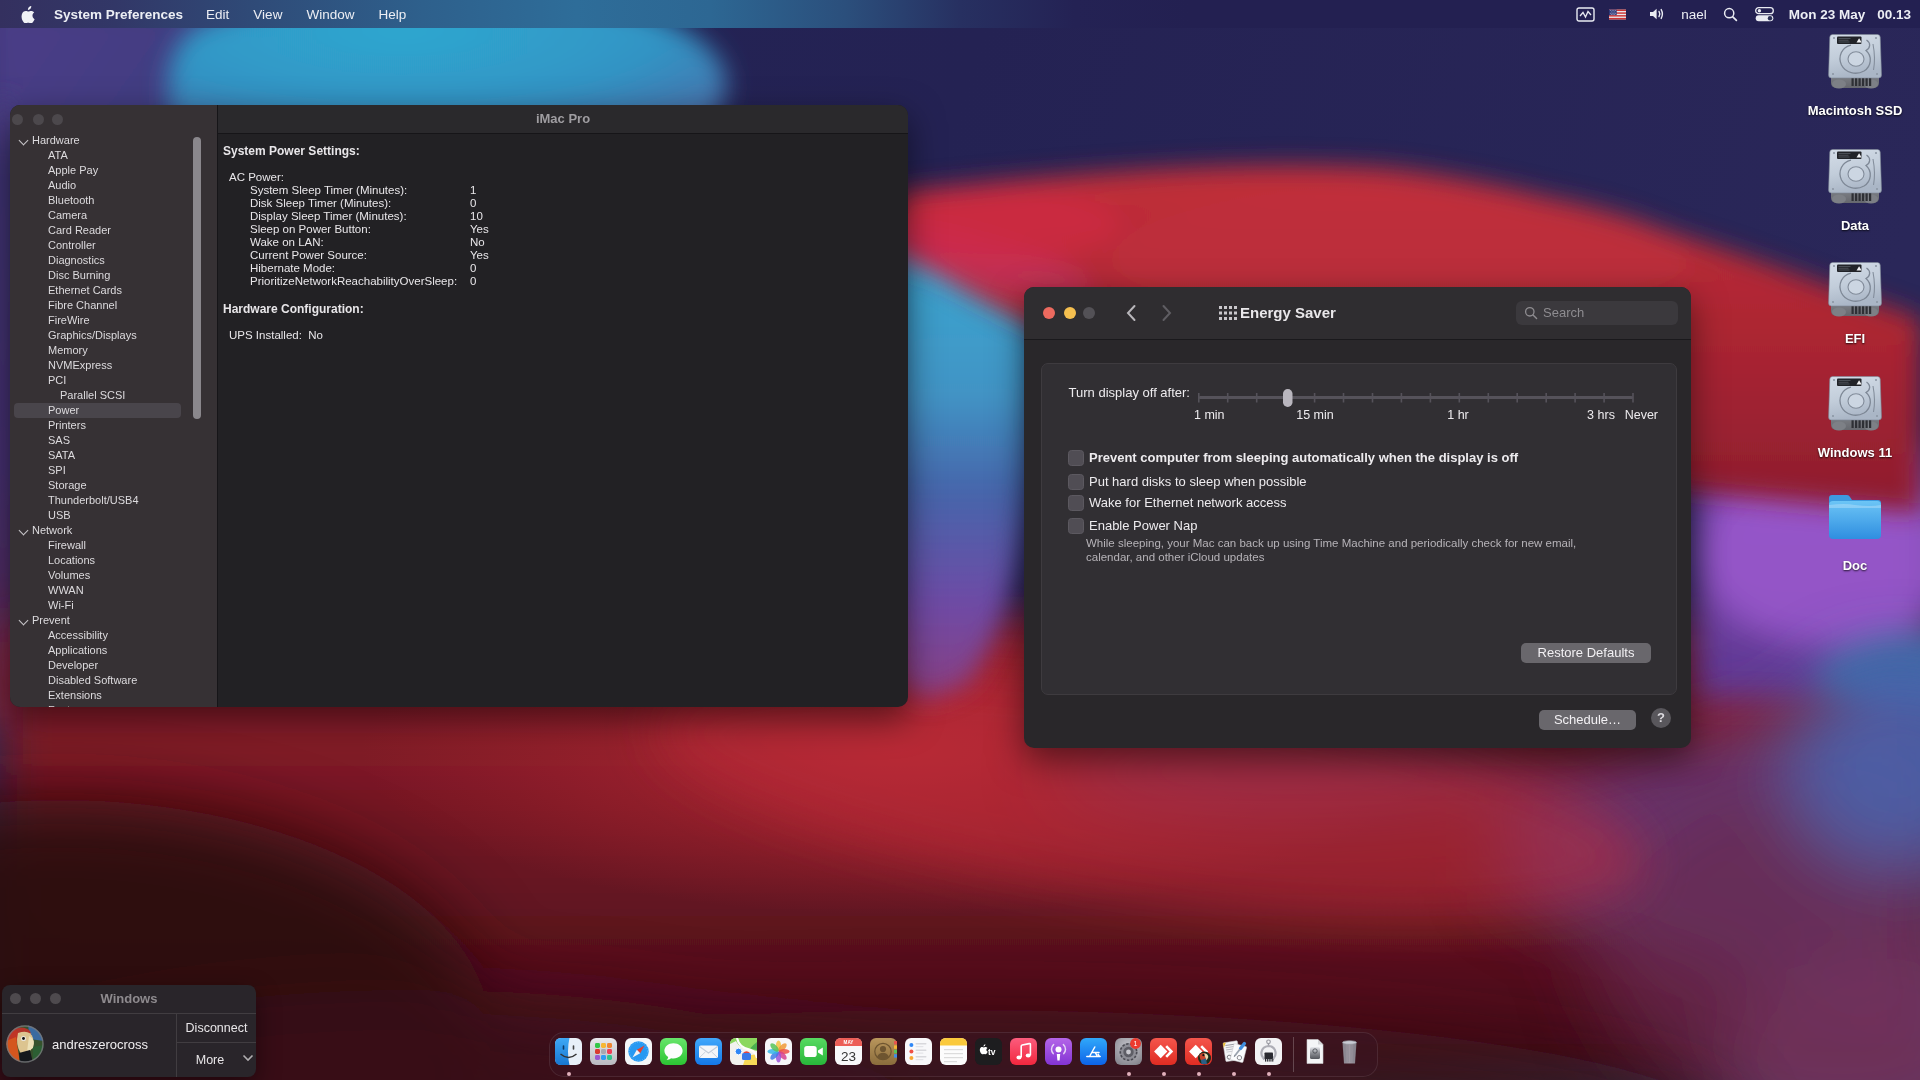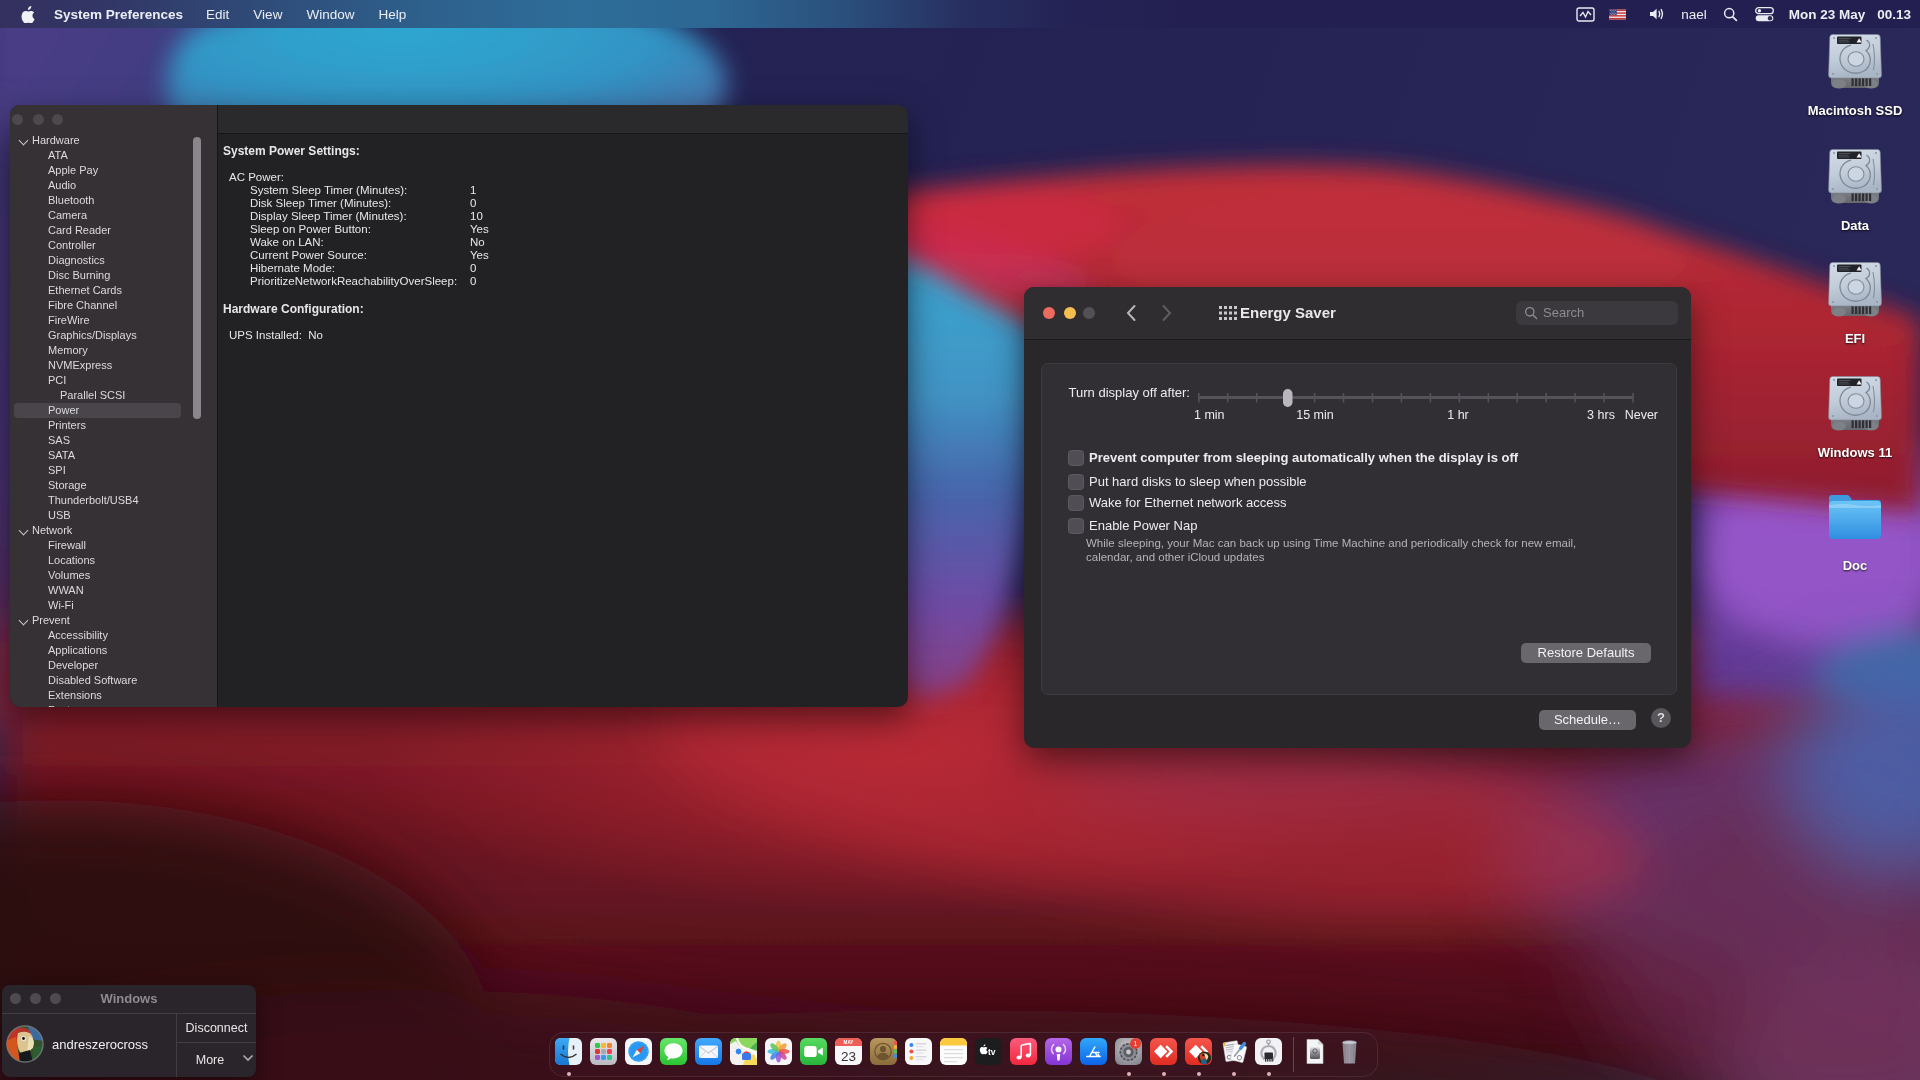--- a/index.html
+++ b/index.html
@@ -227,20 +227,21 @@
       <rect x="0.7" y="8.3" width="17.6" height="6" rx="3" fill="#e9ebf2"></rect>
       <circle cx="15" cy="11.3" r="2.2" fill="#2a2f56"></circle>
     </svg>
     <span style="font-size:13.5px;font-weight:600;margin-right:12px;">Mon 23 May</span>
     <span style="font-size:13.5px;font-weight:600;margin-right:9px;">00.13</span>
   </div>
 </div>
 <div id="sysinfo">
   <div id="si-side"></div>
   <div id="si-titlebar"></div>
+  <div id="si-title">iMac Pro</div>
   <div class="tl" style="left:2.4px;top:8.5px;width:11px;height:11px;background:#4c484c;"></div>
   <div class="tl" style="left:22.9px;top:8.5px;width:11px;height:11px;background:#4c484c;"></div>
   <div class="tl" style="left:42.3px;top:8.5px;width:11px;height:11px;background:#4c484c;"></div>
   <div id="si-sel"></div>
   <div id="si-tree">
     <span class="chev" style="top:31.5px;"></span>
       <span class="th" style="top:29.0px;">Hardware</span>
     <span class="tn" style="top:44.0px;">ATA</span>
     <span class="tn" style="top:59.0px;">Apple Pay</span>
     <span class="tn" style="top:74.0px;">Audio</span>

